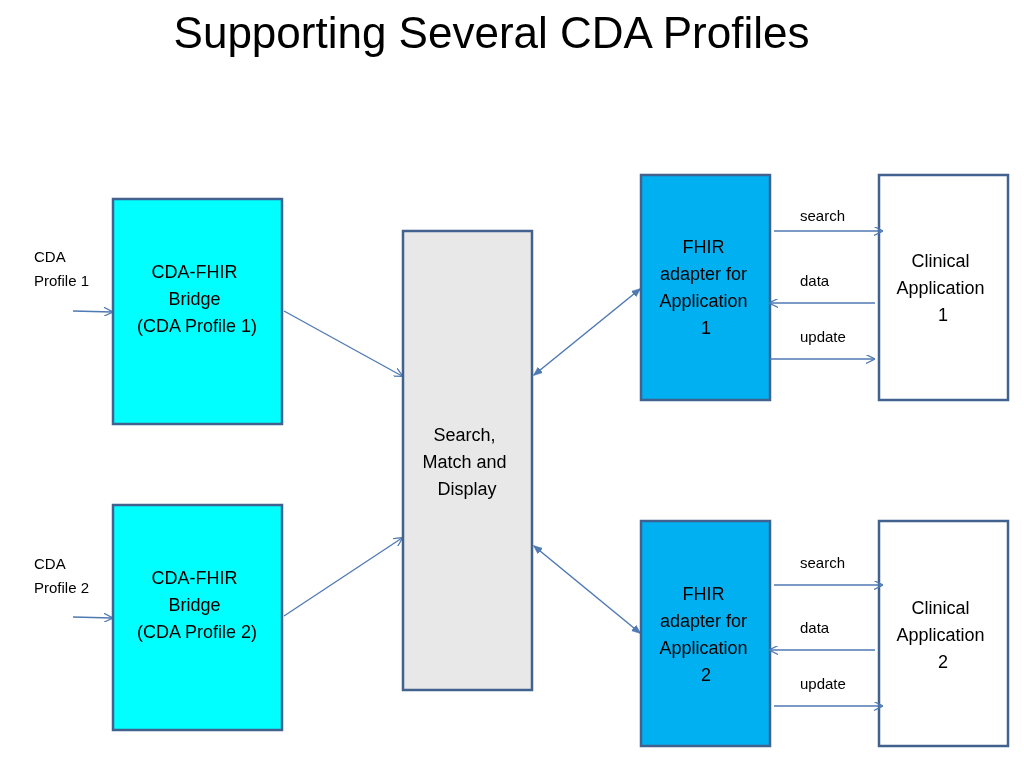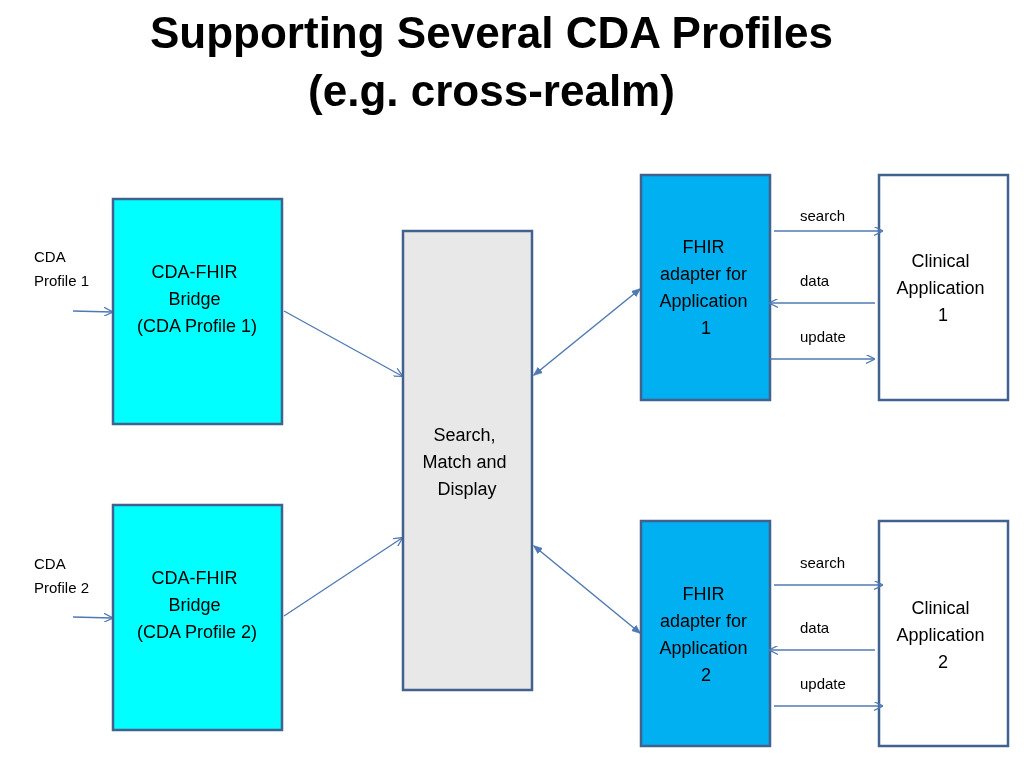--- a/index.html
+++ b/index.html
@@ -1,30 +1,29 @@
 <!DOCTYPE html>
 <html><head>
   <meta charset="utf-8">
   <style>
     html, body { margin: 0; padding: 0; background: #ffffff; }
     body { width: 1024px; height: 768px; position: relative; overflow: hidden;
            font-family: "Liberation Sans", "DejaVu Sans", sans-serif; color: #000; }
     .title { position: absolute; left: 0; top: 4px; width: 983px; text-align: center;
-             font-size: 44px; line-height: 58px; font-family: "Liberation Sans", sans-serif; font-weight: bold; }
+             font-size: 44px; line-height: 58px; font-family: "Liberation Sans", sans-serif; }
     svg { position: absolute; left: 0; top: 0; }
     .box-text { font-family: "Liberation Sans", sans-serif; font-size: 18px; fill: #000; }
     .label-text { font-family: "Liberation Sans", sans-serif; font-size: 15px; fill: #000; }
     .edge-text { font-family: "Liberation Sans", sans-serif; font-size: 15px; fill: #000; }
   </style>
 </head>
 <body>
 
 <div class="title">
   <div>Supporting Several CDA Profiles</div>
-  <div>(e.g. cross-realm)</div>
 </div>
 
 <svg width="1024" height="768" viewBox="0 0 1024 768">
   <defs>
     <marker id="open-arrow" viewBox="0 0 10 10" refX="9" refY="5" markerWidth="9" markerHeight="9" orient="auto-start-reverse" markerUnits="userSpaceOnUse">
       <path d="M0,0 L10,5 L0,10" fill="none" stroke="#4F79B3" stroke-width="1.4"></path>
     </marker>
     <marker id="solid-arrow" viewBox="0 0 10 10" refX="9" refY="5" markerWidth="9" markerHeight="9" orient="auto-start-reverse" markerUnits="userSpaceOnUse">
       <path d="M0,1 L10,5 L0,9 Z" fill="#4F79B3" stroke="#4F79B3" stroke-width="0.5"></path>
     </marker>

